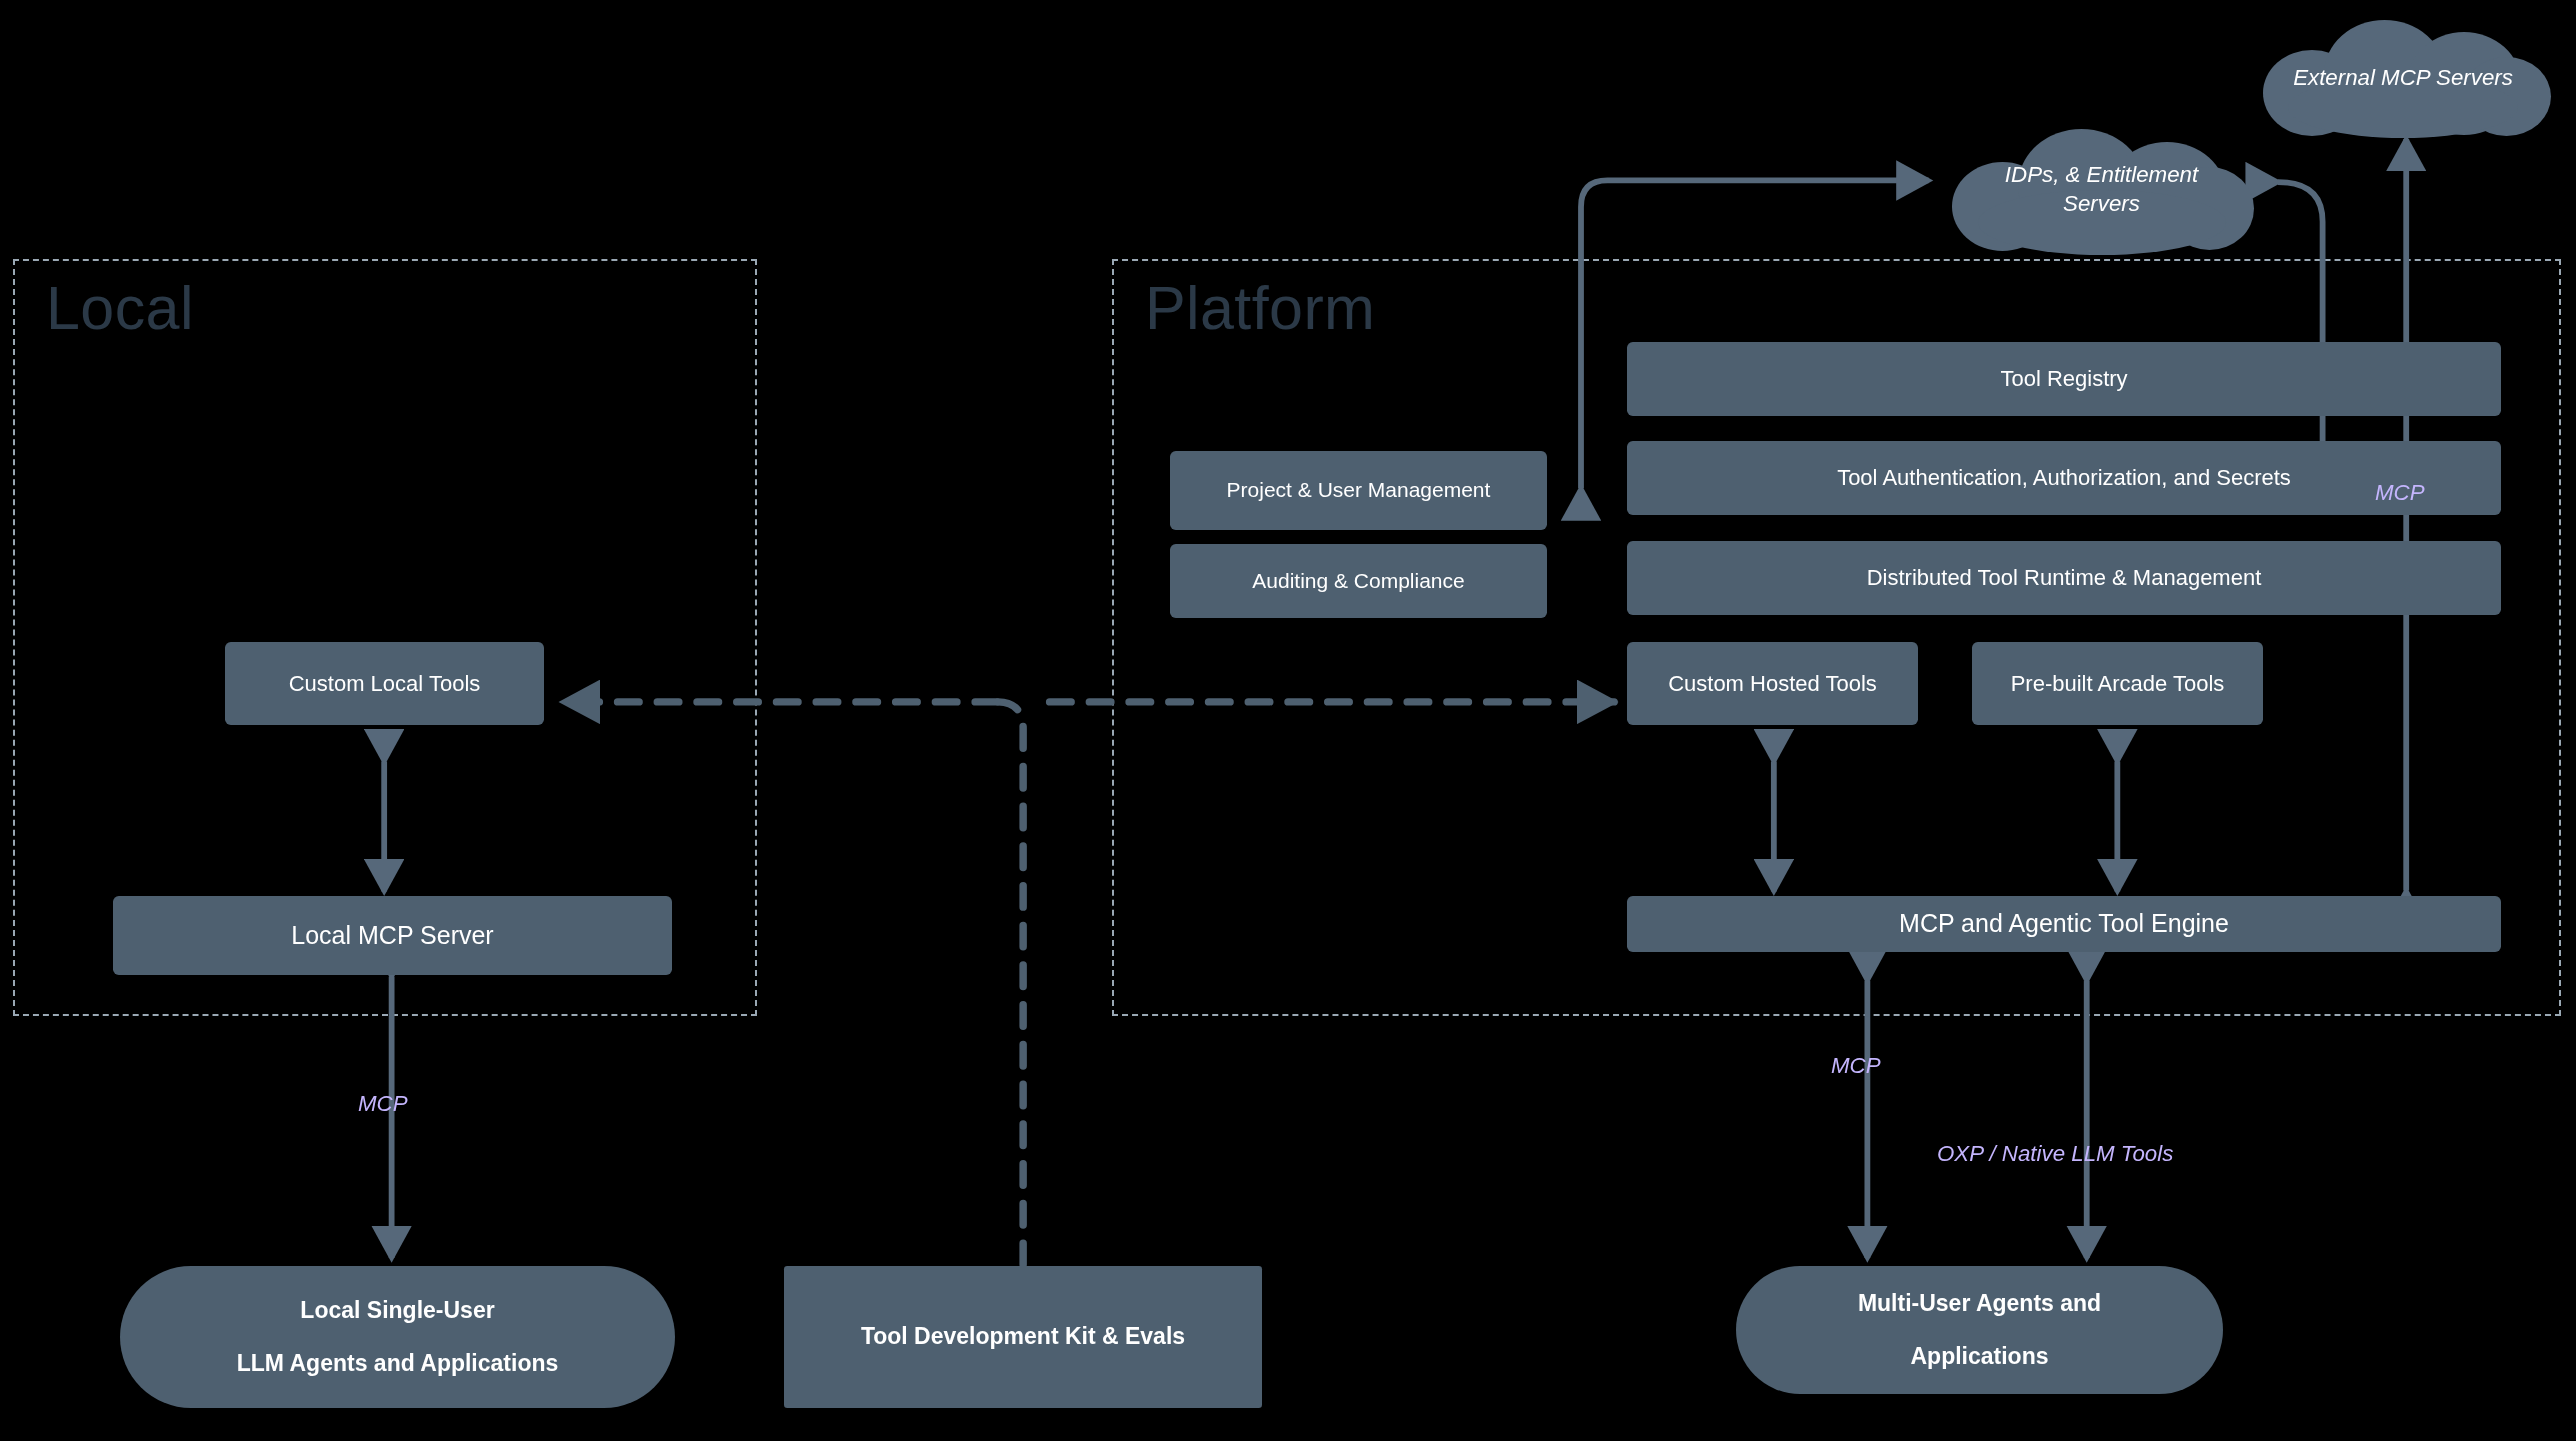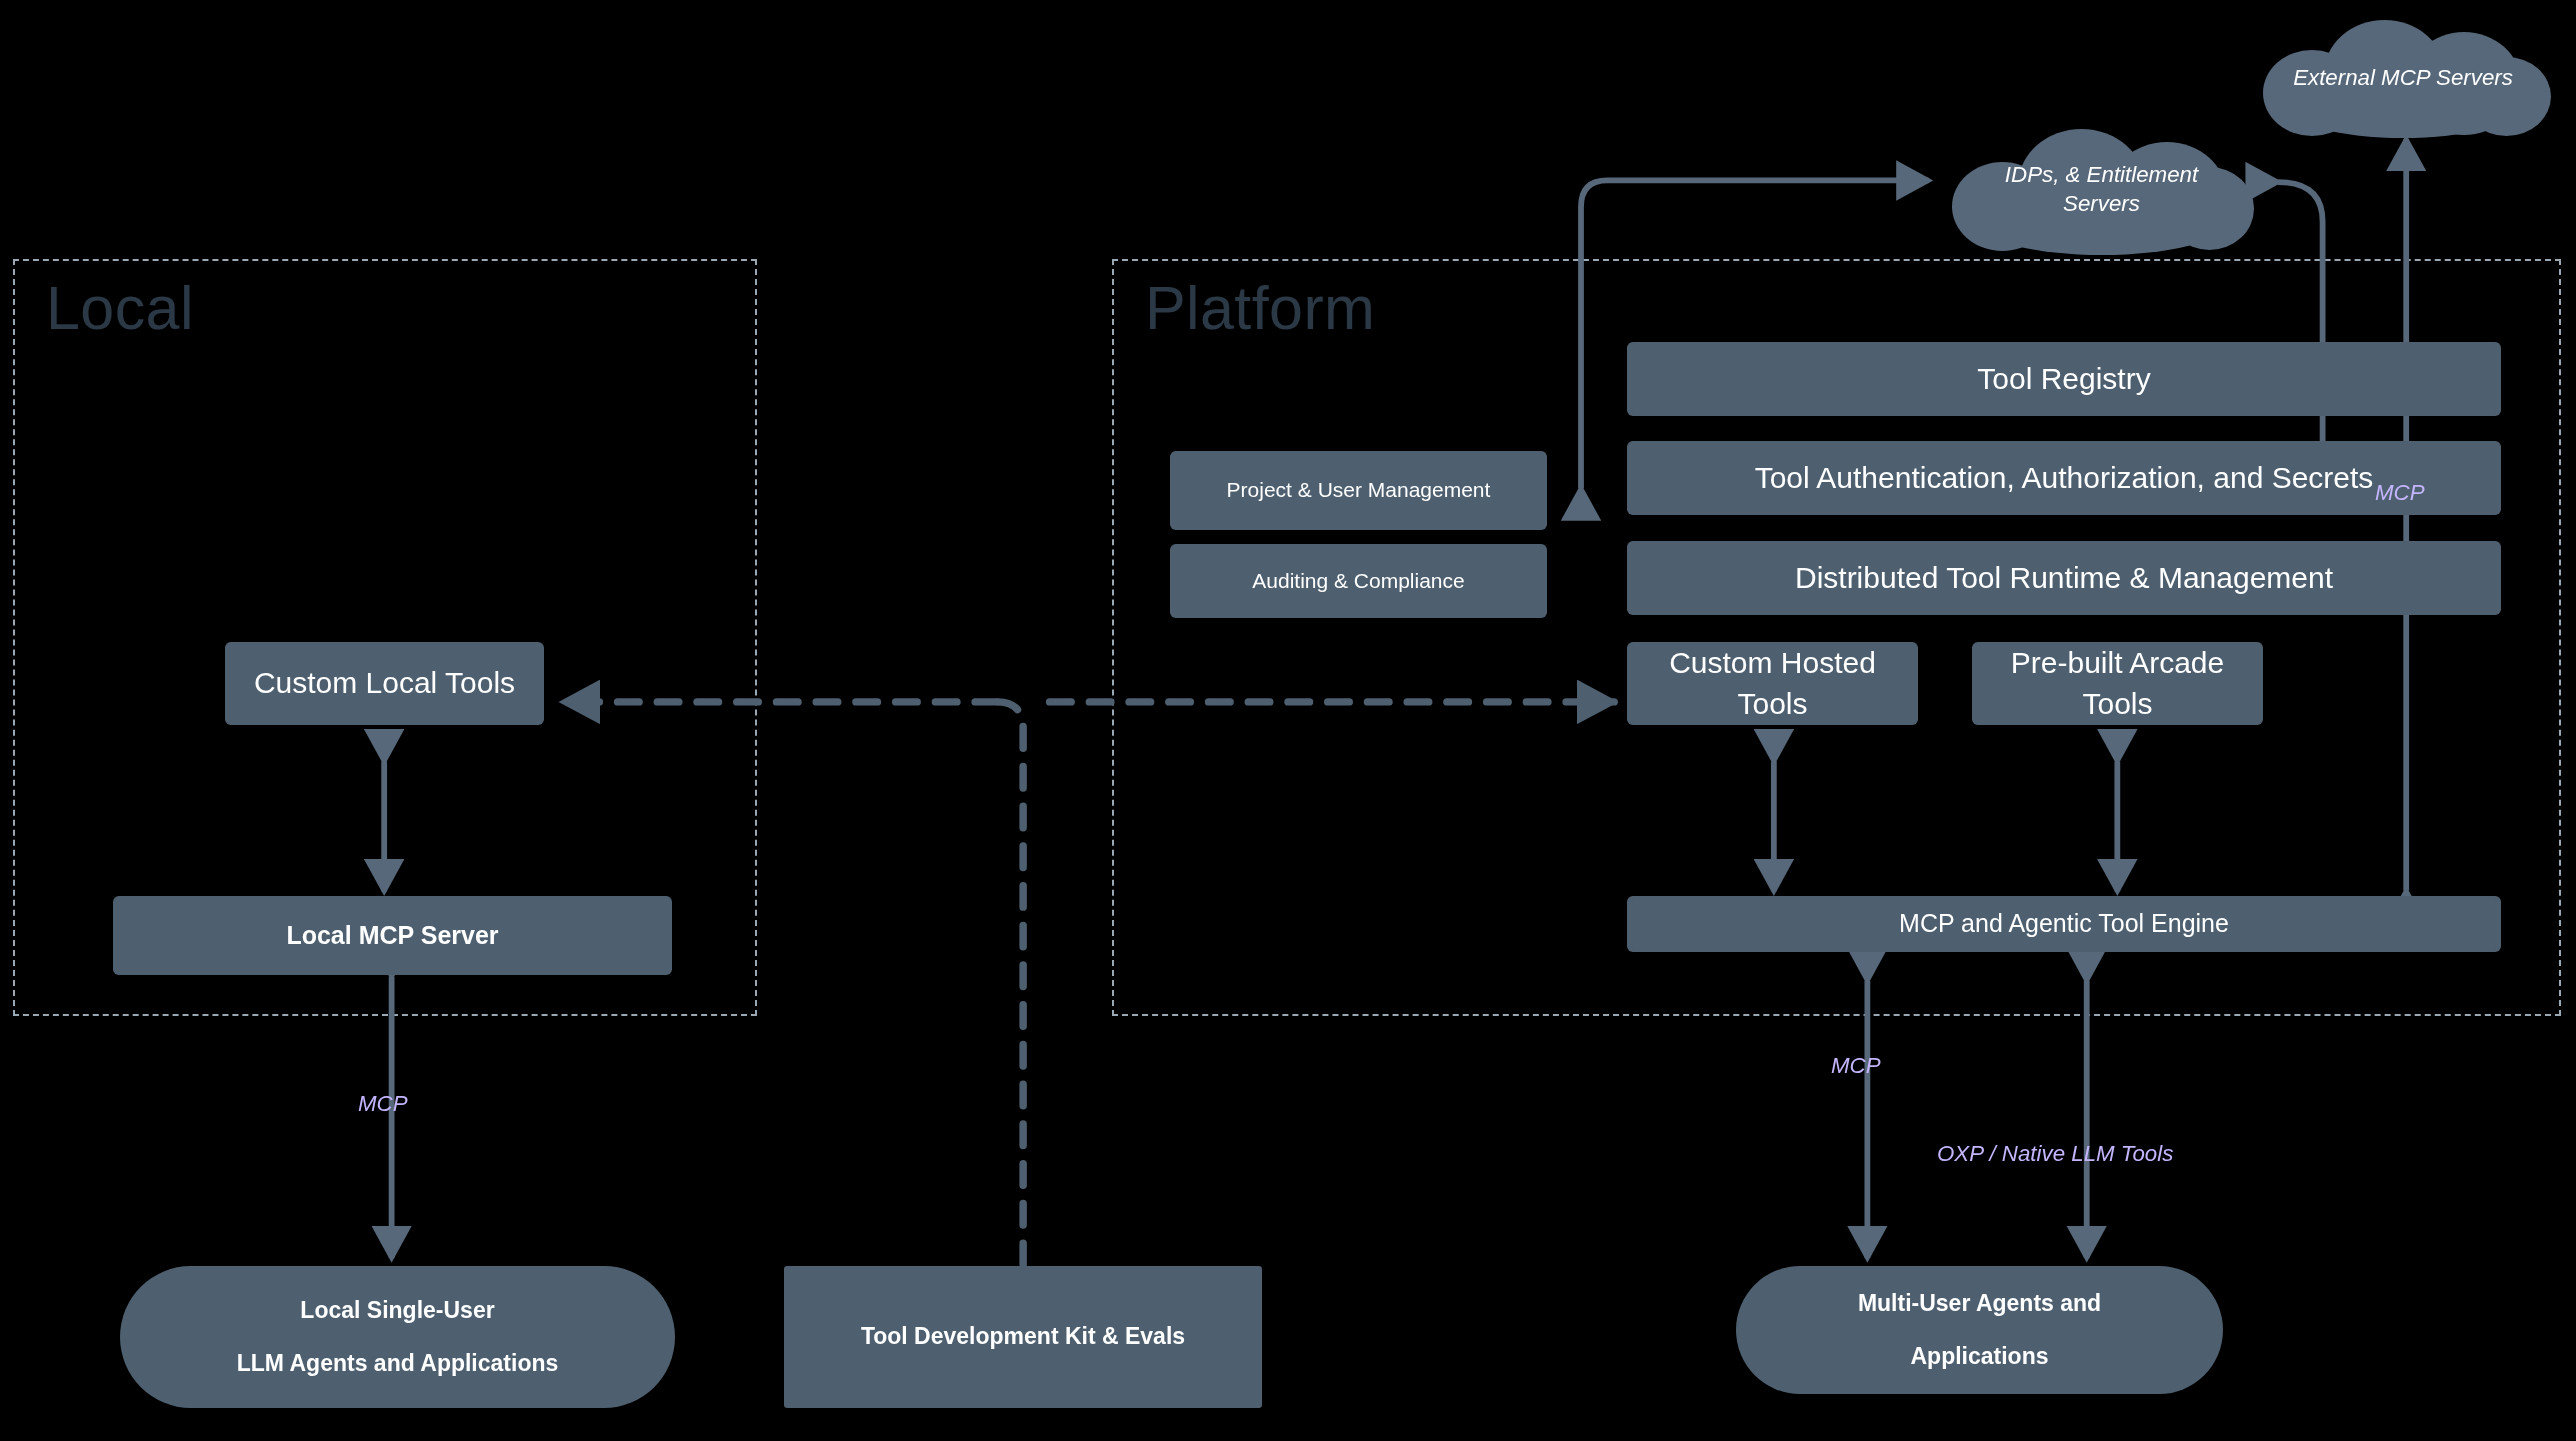--- a/index.html
+++ b/index.html
@@ -44,21 +44,21 @@
     display: flex;
     align-items: center;
     justify-content: center;
     text-align: center;
     color: #ffffff;
     box-sizing: border-box;
     padding: 5px 11.6px;
     line-height: 1.35;
   }
   .node.sm   { font-size: 21px; font-weight: 400; }
-  .node.md   { font-size: 30px; font-weight: 400; }
+  .node.md   { font-size: 22px; font-weight: 400; }
   .node.lg   { font-size: 25px; font-weight: 400; }
   .node.bold { font-weight: 700; font-size: 23px; }
   .node.pill { border-radius: 76px; gap: 22px; }
   .node.sq   { border-radius: 3.3px; }
 
   
   .cloud {
     position: absolute;
     color: #ffffff;
     font-style: italic;
@@ -148,21 +148,21 @@
     <span class="puff" style="left:228px; top:43px;  width:89px; height:83px;"></span>
     <span class="puff" style="left:41px;  top:66px;  width:248px; height:65px;"></span>
     <span class="cloud-text">IDPs, &amp; Entitlement</span>
     <span class="cloud-text">Servers</span>
   </div>
 
   <div class="node md" style="left:225px; top:642px; width:319px; height:83px;">
     <span>Custom Local Tools</span>
   </div>
 
-  <div class="node lg" style="left:113px; top:896px; width:559px; height:79px;font-weight:bold;">
+  <div class="node lg" style="left:113px; top:896px; width:559px; height:79px;">
     <span>Local MCP Server</span>
   </div>
 
   <div class="node md" style="left:1627px; top:342px; width:874px; height:74px;">
     <span>Tool Registry</span>
   </div>
 
   <div class="node sm" style="left:1170px; top:451px; width:377px; height:79px;">
     <span>Project &amp; User Management</span>
   </div>

